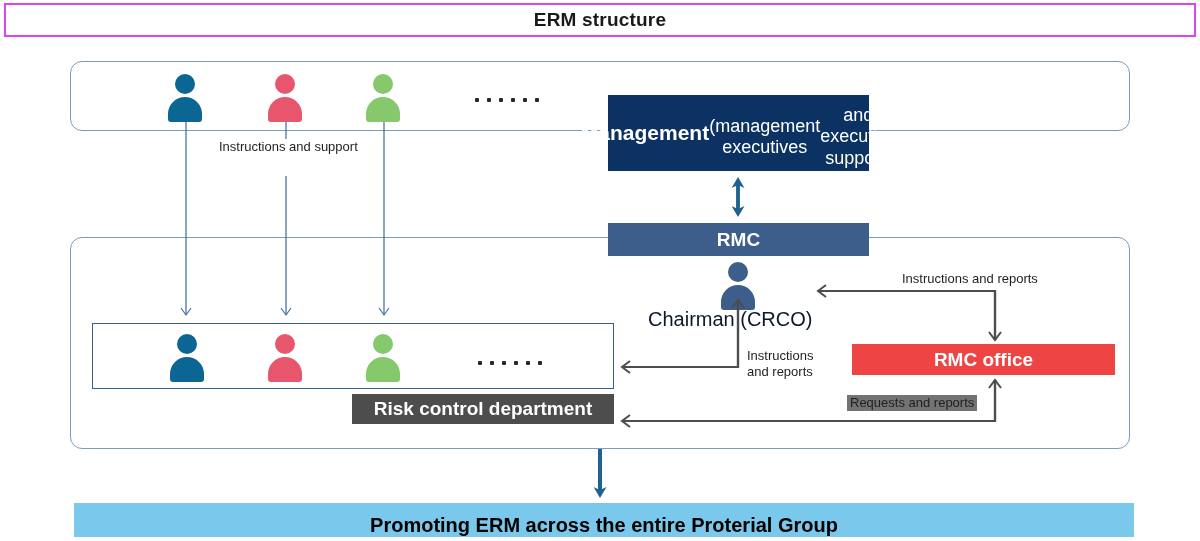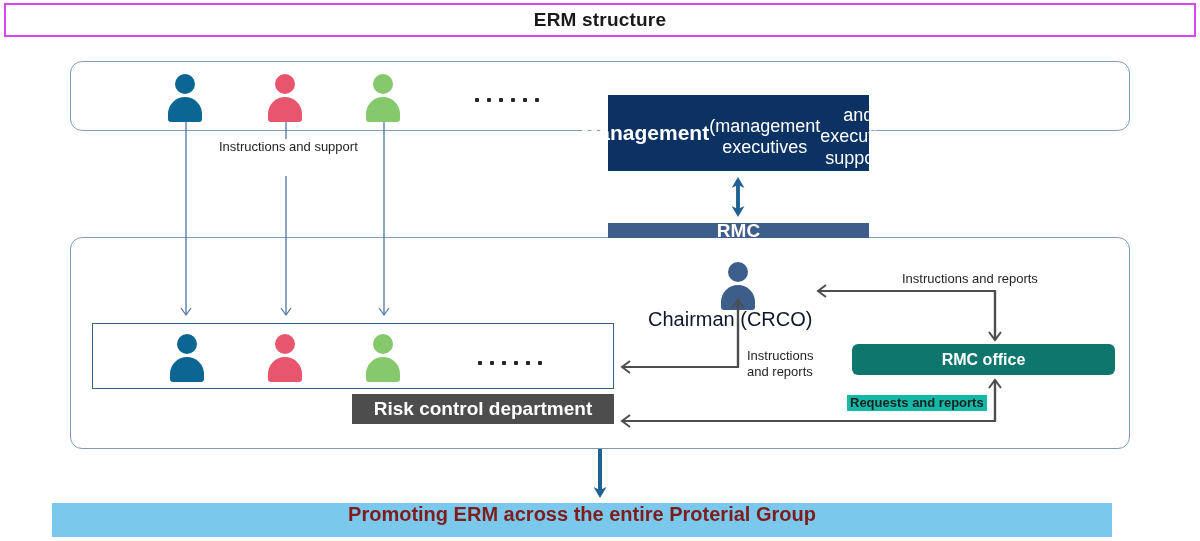--- a/index.html
+++ b/index.html
@@ -119,42 +119,42 @@
     text-align: center;
   }
   #management-box {
     left: 608px; top: 95px; width: 261px; height: 76px;
     background: #0b3263;
   }
   #management-box .bx-title { font-size: 21px; font-weight: bold; line-height: 1.08; }
   #management-box .bx-sub   { font-size: 18px; line-height: 1.18; margin-top: 8px; }
 
   #rmc-box {
-    left: 608px; top: 223px; width: 261px; height: 15px;
+    left: 608px; top: 223px; width: 261px; height: 33px;
     background: #3d5d8a;
     font-size: 19px; font-weight: bold;
   }
   #rmc-office-box {
     left: 852px; top: 344px; width: 263px; height: 31px;
-    background: #0f766e;
-    font-size: 16px; font-weight: bold; border-radius: 6px;
+    background: #ef4444;
+    font-size: 19px; font-weight: bold;
   }
   #risk-dept-box {
     left: 352px; top: 394px; width: 262px; height: 30px;
     background: #4d4d4d;
     font-size: 19px; font-weight: bold;
   }
 
   
   #bottom-banner {
     position: absolute;
-    left: 52px; top: 503px; width: 1060px; height: 34px;
+    left: 74px; top: 503px; width: 1060px; height: 34px;
     background: #7ac8ec;
-    display: flex; align-items: flex-start; justify-content: center;
-    color: #7f1d1d;
+    display: flex; align-items: flex-end; justify-content: center;
+    color: #000000;
     font-size: 20px;
     font-weight: bold;
     box-sizing: border-box;
   }
 
   
   #connectors {
     position: absolute;
     left: 0; top: 0;
     width: 1200px; height: 541px;
@@ -166,21 +166,21 @@
     position: absolute;
     font-size: 13px;
     color: #1f1f1f;
     white-space: nowrap;
     line-height: 1.2;
   }
   .lbl.wrap { white-space: normal; }
   #lbl-instructions-support { left: 216px; top: 139px; background: #ffffff; padding: 0 3px; }
   #lbl-instructions-reports-top { left: 899px; top: 271px; background: #ffffff; padding: 0 3px; }
   #lbl-instructions-reports-mid { left: 747px; top: 348px; width: 88px; background: #ffffff; }
-  #lbl-requests-reports { left: 847px; top: 395px; background: #14b8a6; padding: 0 3px; font-weight: bold; }
+  #lbl-requests-reports { left: 847px; top: 395px; background: #737373; padding: 0 3px; }
 
   #chairman-label {
     position: absolute;
     left: 648px; top: 308px;
     font-size: 20px;
     color: #0f172a;
     white-space: nowrap;
   }
 </style>
 </head>

